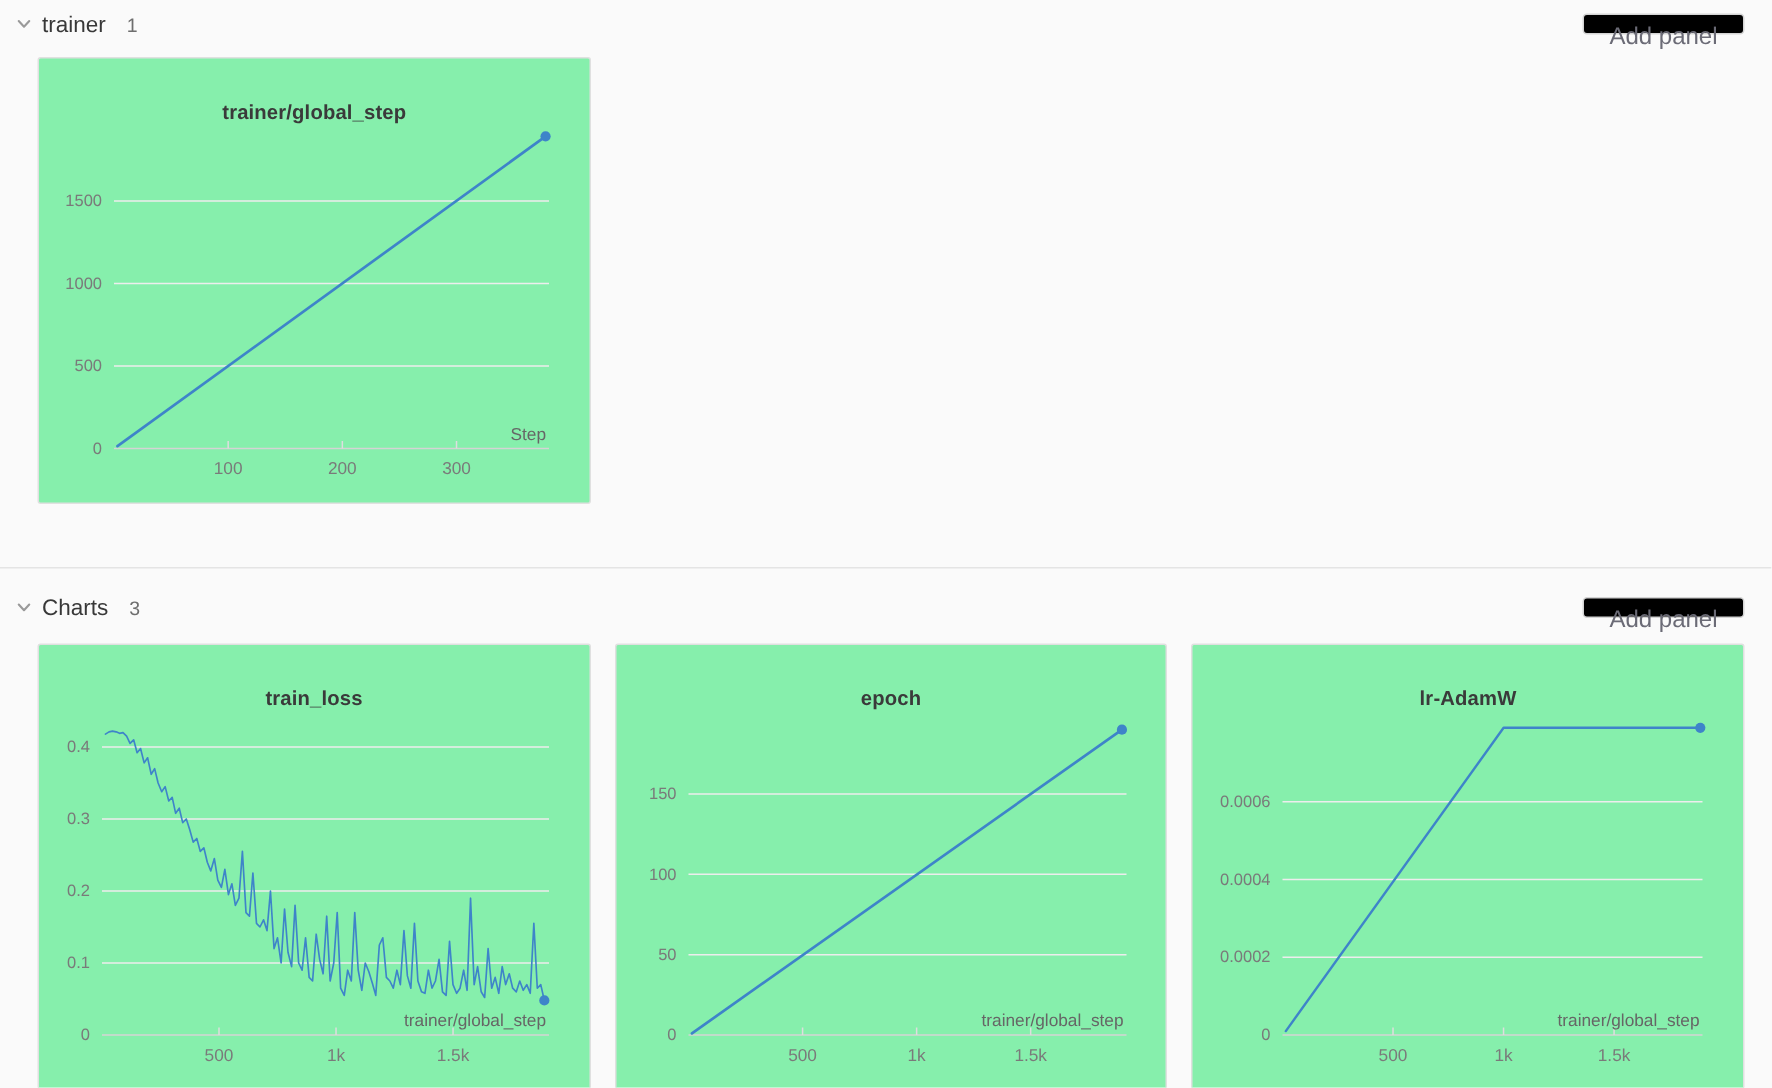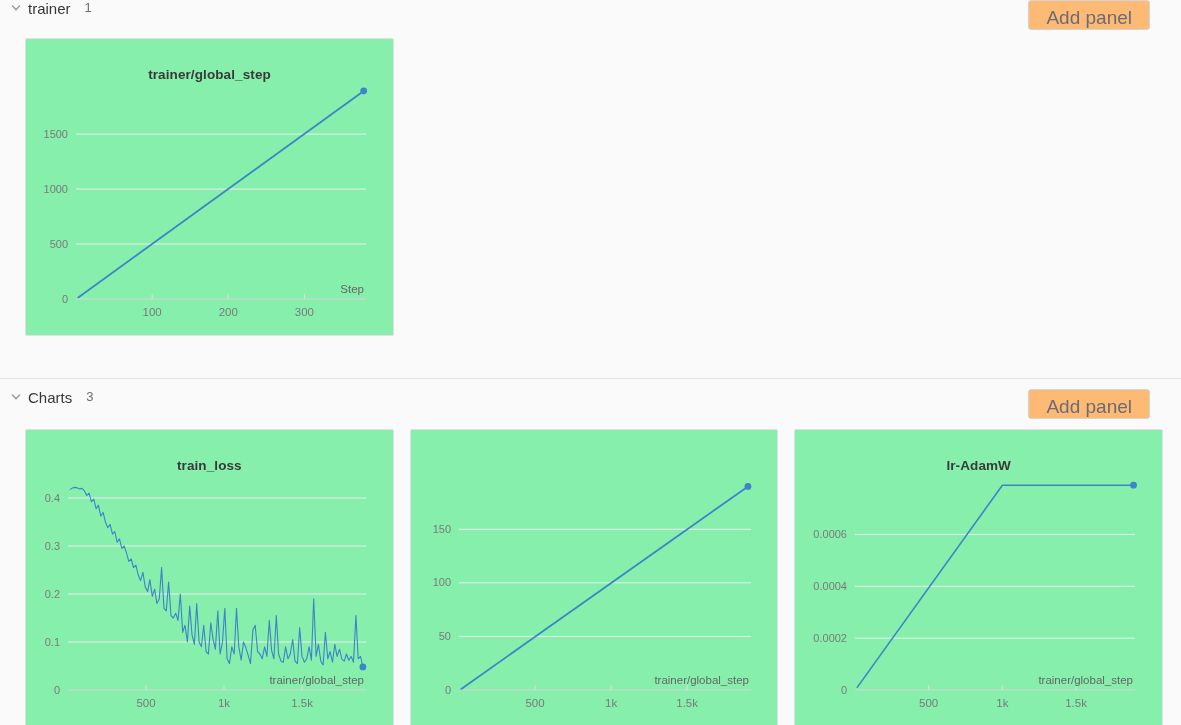--- a/index.html
+++ b/index.html
@@ -4,46 +4,46 @@
 <style>
   * { box-sizing: border-box; margin: 0; padding: 0; }
   html,body {
     width: 1181px; height: 725px;
     background: #fafafa;
     font-family: "Liberation Sans", "DejaVu Sans", sans-serif;
     overflow: hidden;
     color: #333;
   }
   .section-header {
-    display: flex; align-items: flex-start;
-    padding: 0 31px 0 8px;
+    display: flex; align-items: center;
+    padding: 0 18px 0 8px;
     height: 32px;
   }
   .section-header .chev {
     width: 16px; height: 16px;
     display: inline-flex; align-items: center; justify-content: center;
     cursor: pointer; margin-right: 4px;
   }
   .section-title {
     font-size: 15px; color: #383838; font-weight: 400;
     margin-right: 14px;
   }
   .section-count {
     font-size: 13px; color: #6e6e6e;
   }
   .spacer { flex: 1; }
   .add-panel-btn {
-    background: #fdba74;
+    background: #000000;
     border: 1px solid #d4d4d4;
     border-radius: 3px;
     color: #6b6b76;
-    font-size: 19px;
+    font-size: 16px;
     font-family: "Liberation Sans", "DejaVu Sans", sans-serif;
     padding: 6px 17px;
-    height: 30px;
+    height: 14px;
     cursor: pointer;
   }
   .panels-row {
     margin: 6px 18px 0 25px;
     display: flex;
     gap: 16px;
   }
   .panel {
     position: relative;
     width: 369px; height: 298px;
@@ -146,20 +146,21 @@
           <line x1="198.02094240837695" y1="215" x2="198.02094240837695" y2="220" stroke="#dedede" stroke-width="1"></line>
           <text x="198.02094240837695" y="237" text-anchor="middle" font-size="11.5" fill="#7a7a7a">1k</text>
           <line x1="276.0314136125655" y1="215" x2="276.0314136125655" y2="220" stroke="#dedede" stroke-width="1"></line>
           <text x="276.0314136125655" y="237" text-anchor="middle" font-size="11.5" fill="#7a7a7a">1.5k</text>
           <text x="338" y="214" text-anchor="end" font-size="11.5" fill="#666666">trainer/global_step</text>
           <polyline points="44.3,19.4 46.7,17.9 49.0,17.4 51.4,17.9 53.7,18.9 56.0,18.4 58.4,20.8 60.7,25.6 63.1,23.2 65.4,31.8 67.7,29.0 70.1,38.6 72.4,35.2 74.8,46.2 77.1,42.4 79.4,52.0 81.8,57.8 84.1,54.4 86.5,64.0 88.8,61.6 91.1,72.2 93.5,68.8 95.8,78.4 98.2,76.0 100.5,83.2 102.8,91.4 105.2,89.0 107.5,97.6 109.9,95.2 112.2,104.8 114.5,110.6 116.9,102.4 119.2,116.8 121.6,121.6 123.9,109.6 126.3,126.4 128.6,119.2 130.9,133.6 133.3,128.8 135.6,97.6 138.0,138.4 140.3,140.8 142.6,112.0 145.0,145.6 147.3,148.0 149.7,143.2 152.0,150.4 154.3,124.0 156.7,162.4 159.0,155.2 161.4,172.0 163.7,136.0 166.0,164.8 168.4,174.4 170.7,133.6 173.1,172.0 175.4,176.8 177.7,155.2 180.1,181.6 182.4,184.0 184.8,152.8 187.1,169.6 189.4,179.2 191.8,140.8 194.1,184.0 196.5,172.0 198.8,138.4 201.1,188.8 203.5,193.6 205.8,176.8 208.2,184.0 210.5,138.4 212.8,176.8 215.2,190.2 217.5,172.0 219.9,177.8 222.2,185.4 224.5,193.6 226.9,160.0 229.2,155.2 231.6,181.6 233.9,184.0 236.2,188.8 238.6,176.8 240.9,186.4 243.3,150.4 245.6,180.6 247.9,188.8 250.3,145.6 252.6,184.0 255.0,191.2 257.3,192.2 259.6,176.8 262.0,188.8 264.3,184.0 266.7,169.6 269.0,191.2 271.4,193.6 273.7,157.6 276.0,186.4 278.4,192.2 280.7,188.8 283.1,176.8 285.4,190.2 287.7,128.8 290.1,186.4 292.4,174.4 294.8,191.2 297.1,195.0 299.4,162.4 301.8,188.8 304.1,181.6 306.5,192.2 308.8,174.4 311.1,186.4 313.5,179.2 315.8,188.8 318.2,191.2 320.5,184.0 322.8,190.2 325.2,186.4 327.5,192.2 329.9,145.6 332.2,188.8 334.5,186.4 336.9,197.0" fill="none" stroke="#3e84c9" stroke-width="1.1" stroke-linejoin="round" stroke-linecap="round"></polyline>
           <circle cx="336.87958115183244" cy="196.96" r="3.4" fill="#3e84c9"></circle>
         </svg>
     </div>
     <div class="panel">
+      <div class="chart-title">epoch</div>
       <svg class="chart-svg" width="367" height="245" viewBox="0 0 367 245">
           <line x1="48" y1="220" x2="340" y2="220" stroke="#d4d4d4" stroke-width="1"></line>
           <text x="40" y="223.5" text-anchor="end" font-size="11" fill="#7a7a7a">0</text>
           <line x1="48" y1="166.42857142857144" x2="340" y2="166.42857142857144" stroke="#ededed" stroke-width="1"></line>
           <text x="40" y="169.92857142857144" text-anchor="end" font-size="11" fill="#7a7a7a">50</text>
           <line x1="48" y1="112.85714285714286" x2="340" y2="112.85714285714286" stroke="#ededed" stroke-width="1"></line>
           <text x="40" y="116.35714285714286" text-anchor="end" font-size="11" fill="#7a7a7a">100</text>
           <line x1="48" y1="59.285714285714306" x2="340" y2="59.285714285714306" stroke="#ededed" stroke-width="1"></line>
           <text x="40" y="62.785714285714306" text-anchor="end" font-size="11" fill="#7a7a7a">150</text>
           <line x1="124.04166666666667" y1="215" x2="124.04166666666667" y2="220" stroke="#dedede" stroke-width="1"></line>

